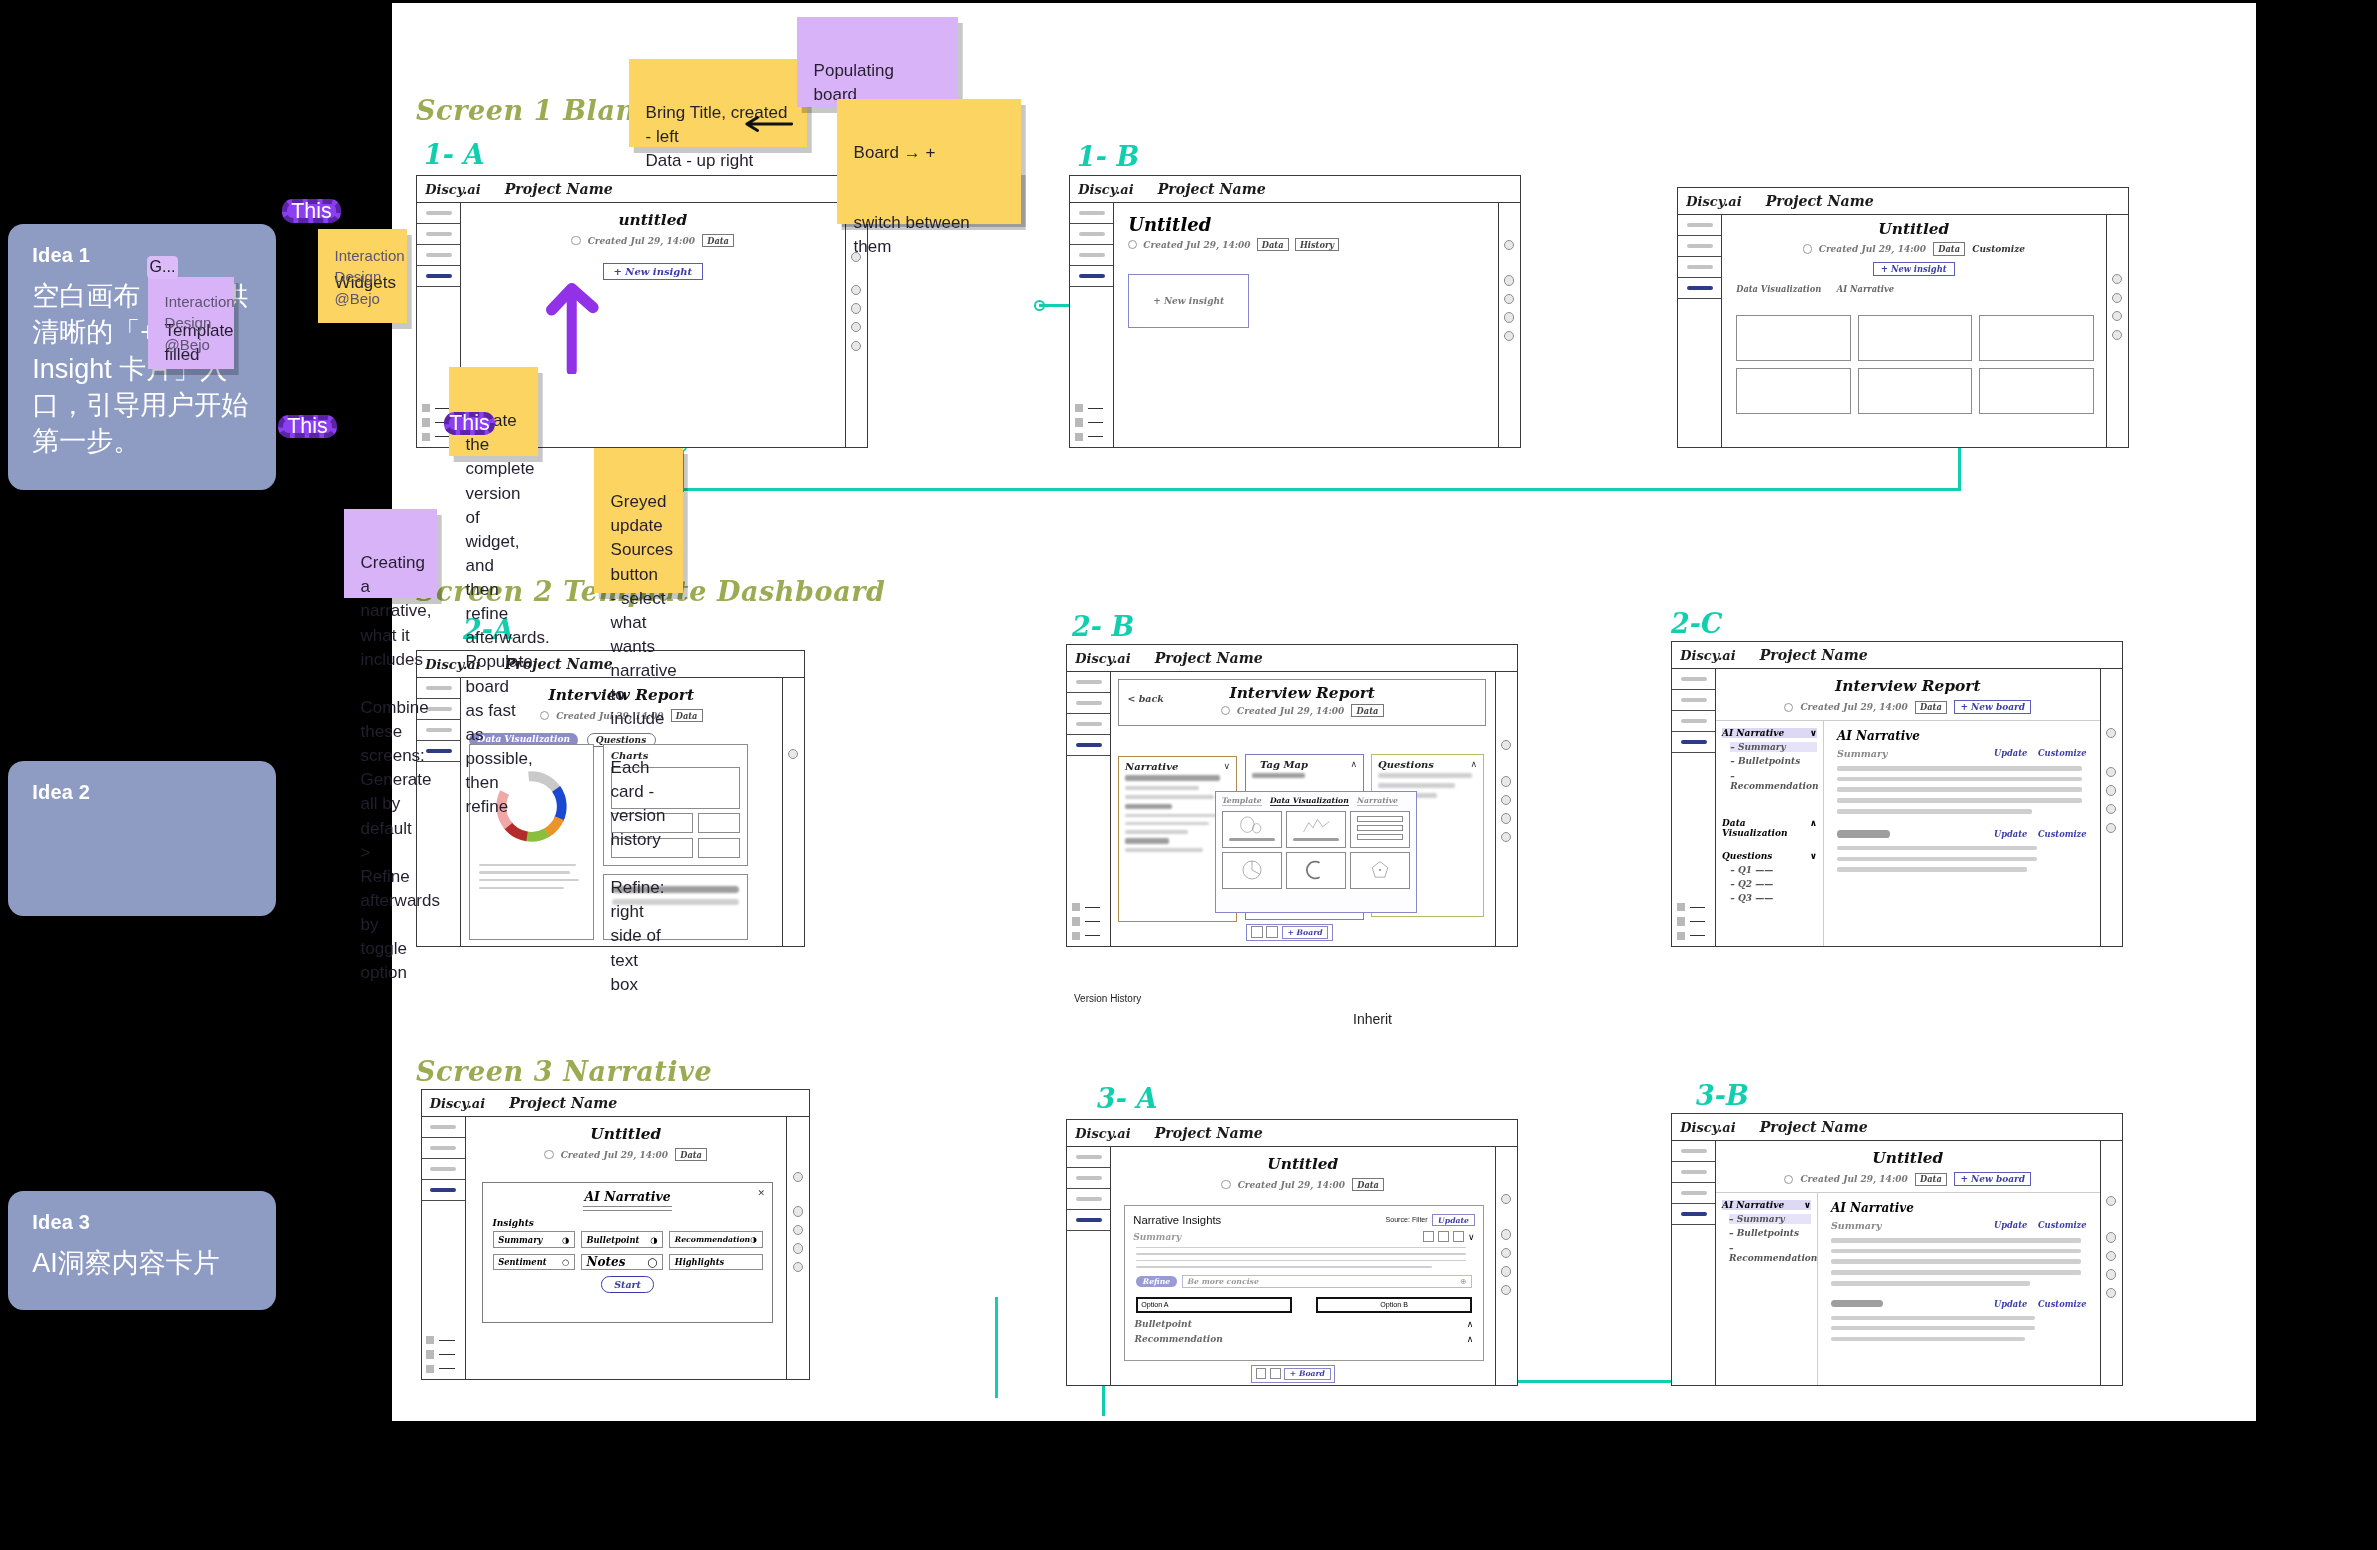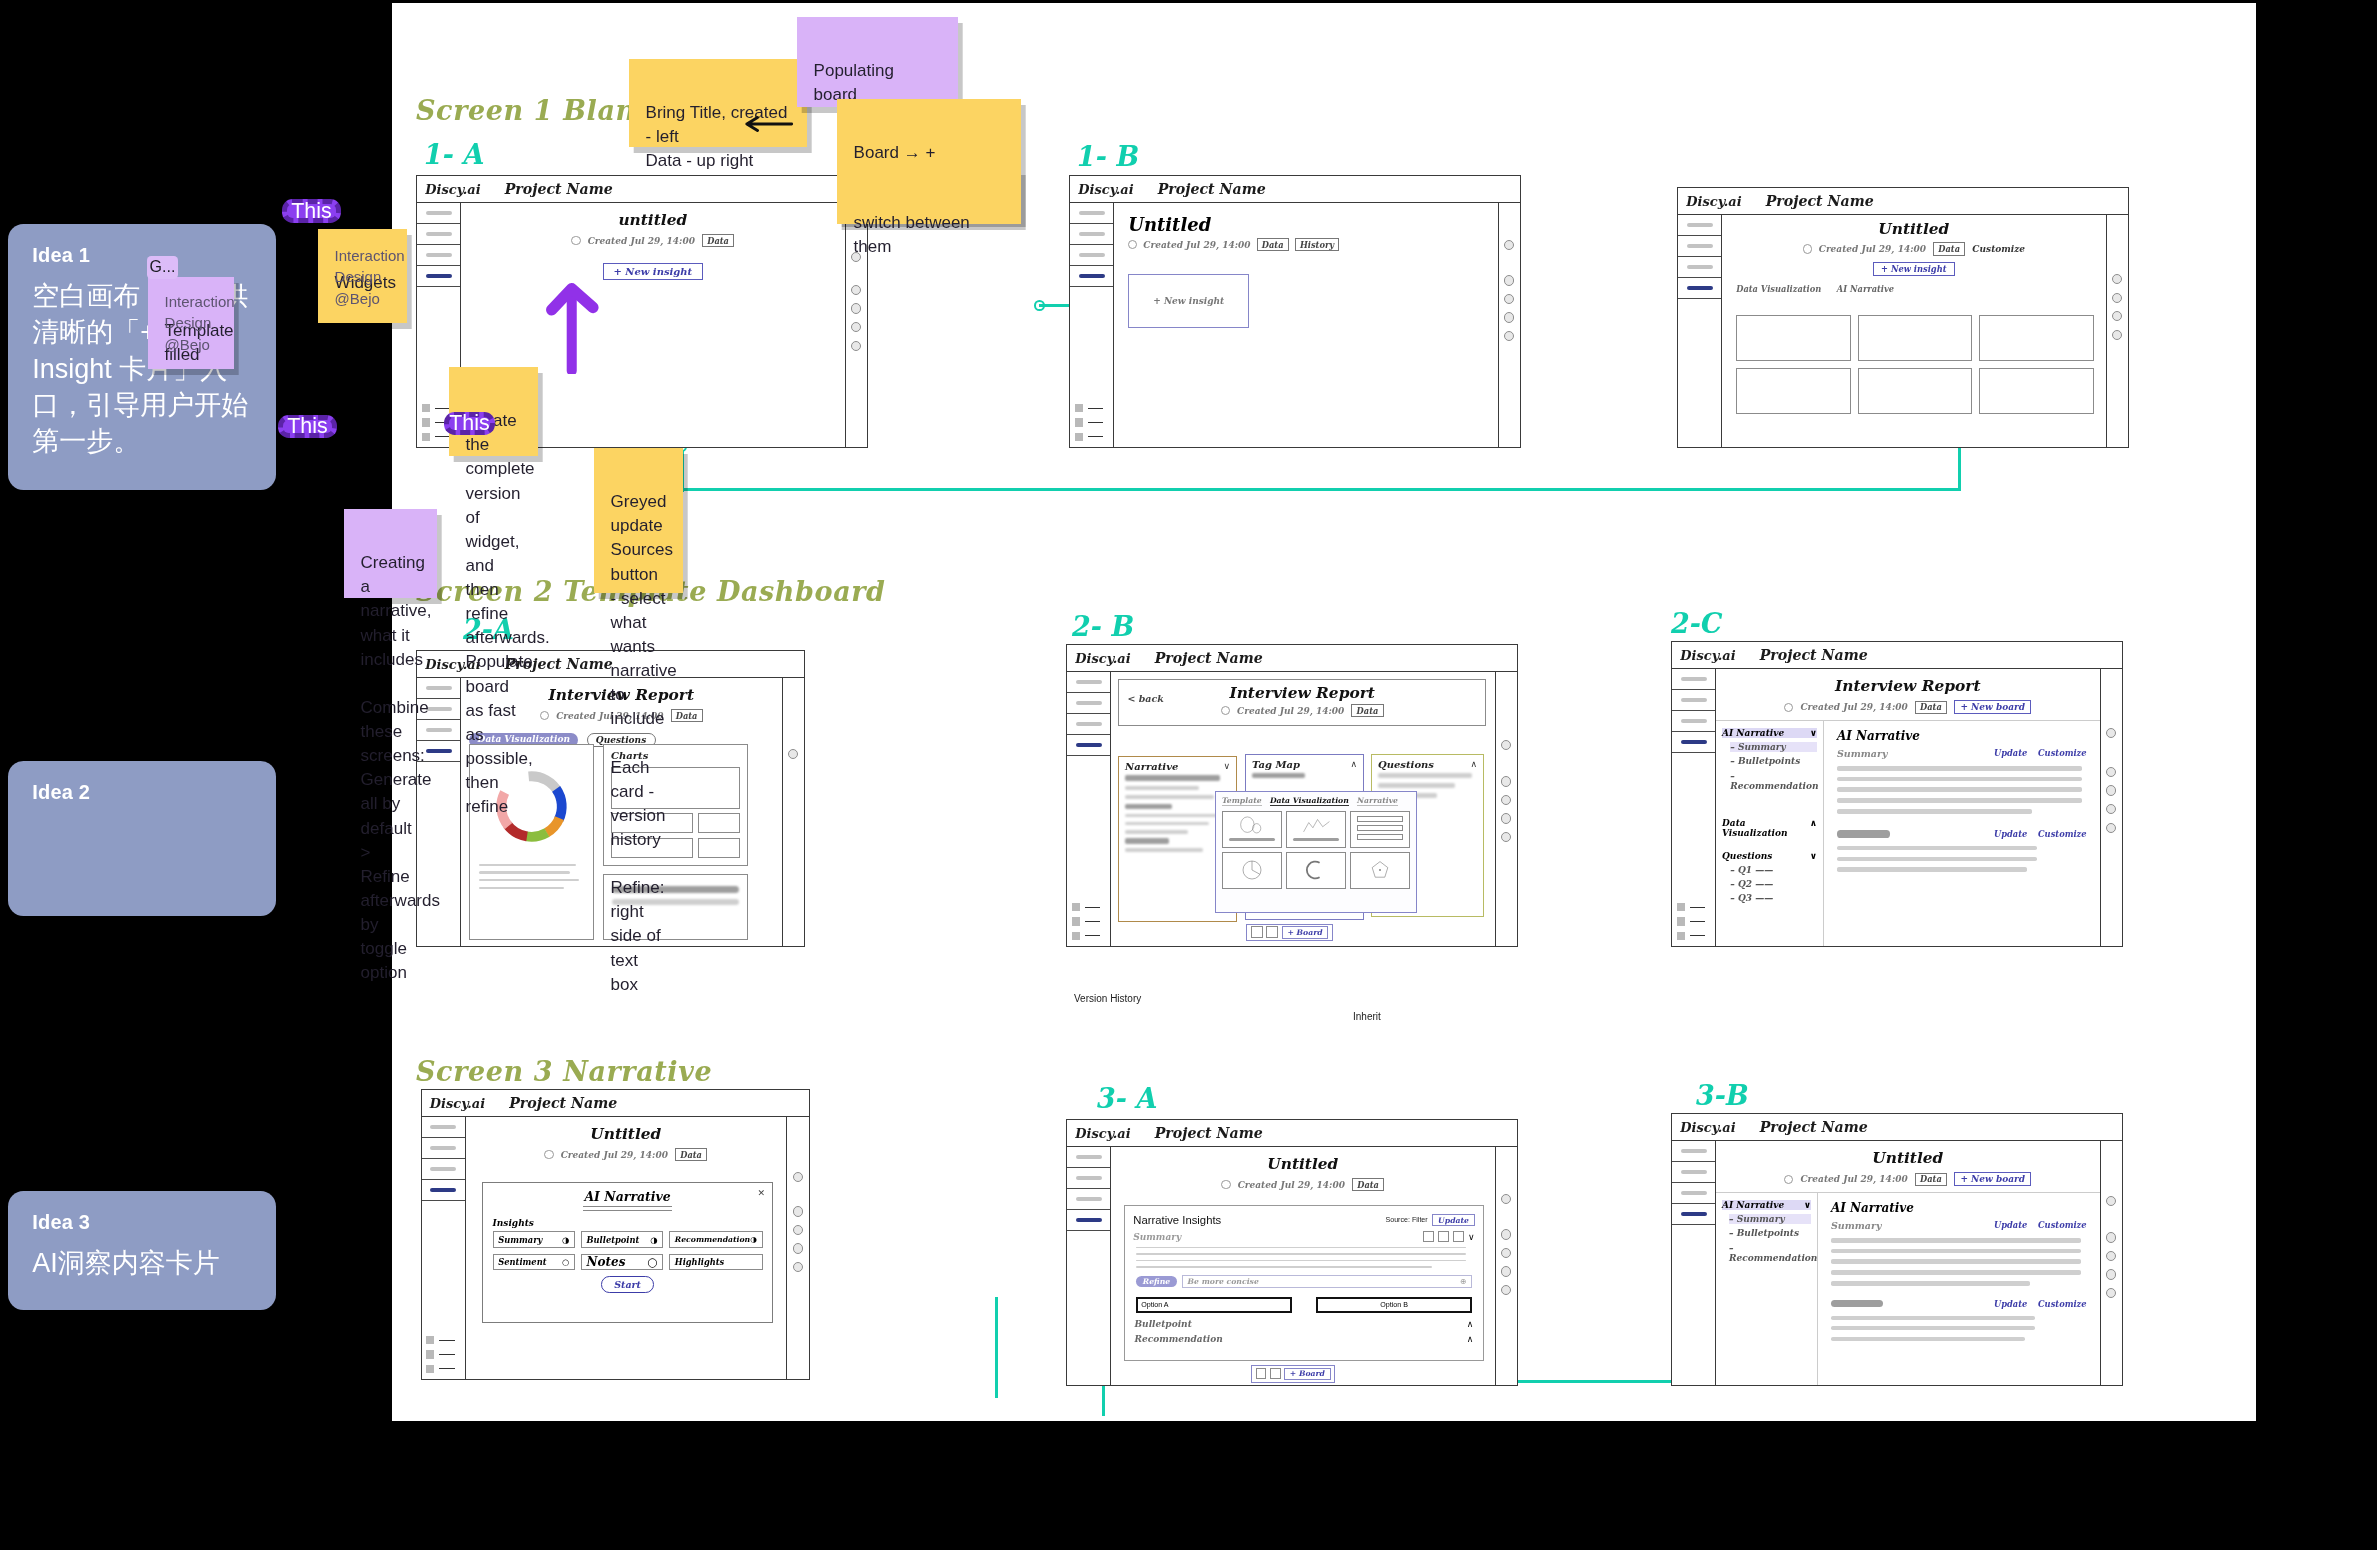--- a/index.html
+++ b/index.html
@@ -435,21 +435,21 @@
             <div class="bar dark" style="height:5.3px;margin-bottom:4.7px;width:45%;filter:blur(1.2px)"></div>
             <div class="bar" style="height:3.6px;margin-bottom:4.7px;width:88%;filter:blur(0.9px)"></div>
             <div class="bar" style="height:3.6px;margin-bottom:4.7px;width:80%;filter:blur(0.9px)"></div>
             <div class="bar" style="height:3.6px;margin-bottom:4.7px;width:60%;filter:blur(0.9px)"></div>
             <div class="bar dark" style="height:5.3px;margin-bottom:4.7px;width:42%;filter:blur(1.2px)"></div>
             <div class="bar" style="height:3.6px;margin-bottom:4.7px;width:74%;filter:blur(0.9px)"></div>
           </div>
         </div>
 
         <div class="wf-sec" style="left:134px;top:82px;width:119px;height:166px;border-color:#7b7bc2;">
-          <div style="display:flex;justify-content:space-between;align-items:center;padding:3.6px 6px;">
+          <div style="display:flex;justify-content:space-between;align-items:center;padding:3.6px 6px;margin-left:8px;">
             <span class="sec-title hand">Tag Map</span>
             <span style="font-size:9px;color:#333;">∧</span>
           </div>
           <div class="bar dark" style="height:5.3px;margin:0 6px 4.7px;width:45%;filter:blur(1.2px)"></div>
         </div>
 
         <div class="wf-sec" style="left:260px;top:82px;width:113px;height:163px;border-color:#b8bb63;">
           <div style="display:flex;justify-content:space-between;align-items:center;padding:3.6px 6px;">
             <span class="sec-title hand">Questions</span>
             <span style="font-size:9px;color:#333;">∧</span>
@@ -877,21 +877,21 @@
         <div class="rail-dot" style="margin-top:55px"></div>
         <div class="rail-dot" style="margin-top:26px"></div>
         <div class="rail-dot" style="margin-top:8.3px"></div>
         <div class="rail-dot" style="margin-top:8.3px"></div>
         <div class="rail-dot" style="margin-top:8.3px"></div>
       </div>
     </div>
   </div>
 
   <div class="tiny-label" style="left:682px;top:990px;">Version History</div>
-  <div class="tiny-label" style="left:961px;top:1008px;font-size:10px;">Inherit</div>
+  <div class="tiny-label" style="left:961px;top:1008px;font-size:14px;">Inherit</div>
 
 </div>
 
 <div class="note yellow" style="left:629px;top:59px;width:178px;height:88px;">
   <span>Bring Title, created - left
 Data - up right</span>
   <svg width="53" height="24" viewBox="0 0 90 40" style="position:absolute;right:13px;bottom:10.7px;">
     <path d="M86 20 L10 20 M10 20 L28 9 M10 20 L28 31" stroke="#111" stroke-width="5" fill="none" stroke-linecap="round"></path>
   </svg>
 </div>

